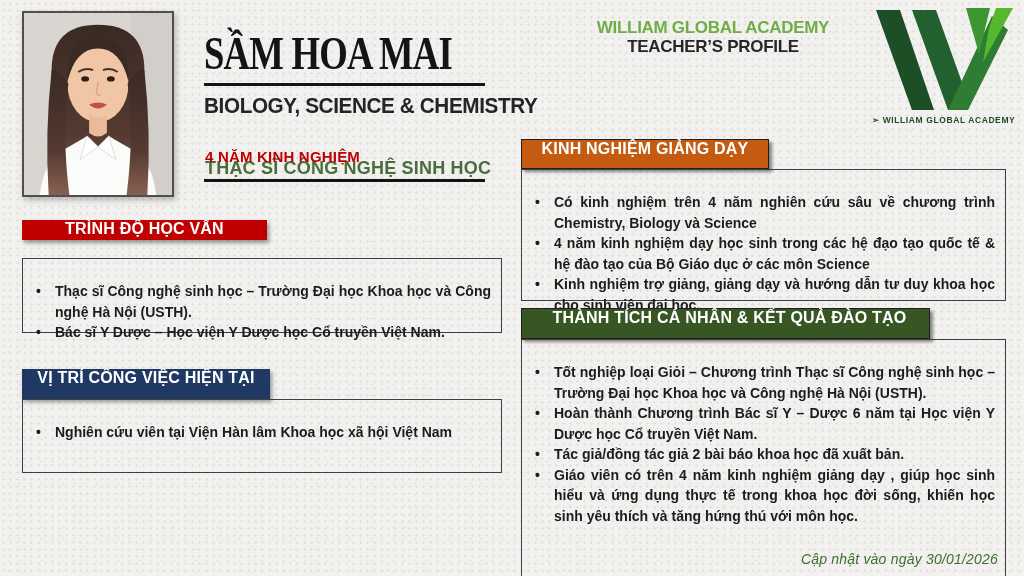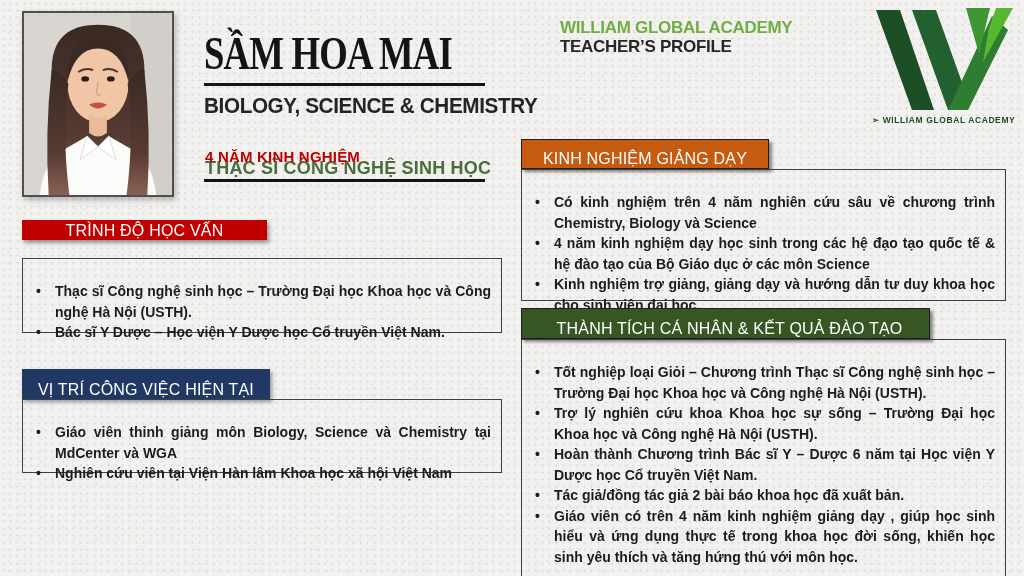--- a/index.html
+++ b/index.html
@@ -42,35 +42,35 @@
   .degree-line {
     position:absolute; left:205px; top:126px;
     font-size:18px; font-weight:700; color:#4a6d3b; letter-spacing:.2px; white-space:nowrap;margin-top:32px;
   }
   .experience-line {
     position:absolute; left:205px; top:148px;
     font-size:15px; font-weight:700; color:#c00000; letter-spacing:.2px; white-space:nowrap;
   }
 
   
-  .brand-text { position:absolute; left:560px; top:19px; width:306px; text-align:left; line-height:1.1; }
+  .brand-text { position:absolute; left:560px; top:19px; width:306px; text-align:center; line-height:1.1; }
   .brand-academy { font-size:17px; font-weight:700; color:#70ad47; letter-spacing:-0.3px; }
   .brand-doctype { font-size:17px; font-weight:700; color:#262626; letter-spacing:-0.3px; }
 
   .logo { position:absolute; left:872px; top:6px; width:142px; }
   .logo svg { display:block; width:142px; height:106px; }
   .logo-caption {
     margin-top:3px; font-size:8.5px; font-weight:700; color:#1d4f26;
     letter-spacing:.6px; white-space:nowrap;
   }
 
   
   .panel-header {
-    position:absolute; display:flex; align-items:flex-end; justify-content:center;
-    color:#fff; font-weight:400; font-size:16px; letter-spacing:.2px;
+    position:absolute; display:flex; align-items:flex-start; justify-content:center;
+    color:#fff; font-weight:700; font-size:16px; letter-spacing:.2px;
     box-shadow:2px 3px 4px rgba(0,0,0,.38);
   }
   .panel-body {
     position:absolute; border:1.5px solid #3f3f3f; padding:22px 10px 4px 8px;
     background:transparent;
   }
   .panel-body ul { list-style:none; }
   .panel-body li {
     position:relative; padding-left:24px;
     font-size:14px; font-weight:700; color:#1c1c1c;
@@ -164,21 +164,20 @@
       <li>Thạc sĩ Công nghệ sinh học – Trường Đại học Khoa học và Công nghệ Hà Nội (USTH).</li>
       <li>Bác sĩ Y Dược – Học viện Y Dược học Cổ truyền Việt Nam.</li>
     </ul>
   </div>
 
   <div class="panel-header hd-position" style="background-color: rgb(31, 56, 100);">
     <span>VỊ TRÍ CÔNG VIỆC HIỆN TẠI</span>
   </div>
   <div class="panel-body bd-position">
     <ul>
-      <li>Giáo viên thỉnh giảng môn Biology, Science và Chemistry  tại MdCenter và WGA</li>
       <li>Nghiên cứu viên tại Viện Hàn lâm Khoa học xã hội Việt Nam</li>
     </ul>
   </div>
 
   <div class="panel-header hd-teaching" style="background-color: rgb(197, 90, 17);">
     <span>KINH NGHIỆM GIẢNG DẠY</span>
   </div>
   <div class="panel-body bd-teaching">
     <ul>
       <li>Có kinh nghiệm trên 4 năm nghiên cứu sâu về chương trình Chemistry, Biology và Science</li>
@@ -186,21 +185,21 @@
       <li>Kinh nghiệm trợ giảng, giảng dạy và hướng dẫn tư duy khoa học cho sinh viên đại học.</li>
     </ul>
   </div>
 
   <div class="panel-header hd-achieve" style="background-color: rgb(55, 86, 35);">
     <span>THÀNH TÍCH CÁ NHÂN &amp; KẾT QUẢ ĐÀO TẠO</span>
   </div>
   <div class="panel-body bd-achieve">
     <ul>
       <li>Tốt nghiệp loại Giỏi – Chương trình Thạc sĩ Công nghệ sinh học – Trường Đại học Khoa học và Công nghệ Hà Nội (USTH).</li>
-      <li>Trợ lý nghiên cứu khoa Khoa học sự sống – Trường Đại học Khoa học và Công nghệ Hà Nội (USTH).</li>
       <li>Hoàn thành Chương trình Bác sĩ Y – Dược 6 năm tại Học viện Y Dược học Cổ truyền Việt Nam.</li>
       <li>Tác giả/đồng tác giả 2 bài báo khoa học đã xuất bản.</li>
       <li>Giáo viên có trên 4 năm kinh nghiệm giảng dạy , giúp học sinh hiểu và ứng dụng thực tế trong khoa học đời sống, khiến học sinh yêu thích và tăng hứng thú với môn học.</li>
     </ul>
   </div>
 
+  <div class="footer-note">Cập nhật vào ngày 30/01/2026</div>
 
 </div>
 
 </body></html>

